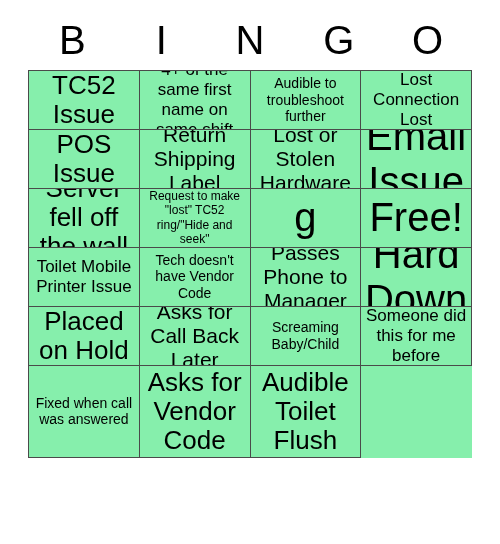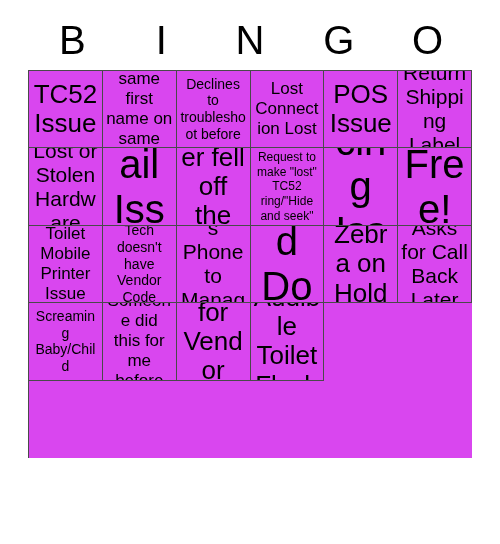--- a/index.html
+++ b/index.html
@@ -47,23 +47,23 @@
   .grid {
     position: absolute;
     left: 28px;
     top: 70px;
     width: 444px;
     height: 388px;
     box-sizing: border-box;
     border-top: 1px solid #4a4a4a;
     border-left: 1px solid #4a4a4a;
     display: grid;
-    grid-template-columns: repeat(6, 1fr);
+    grid-template-columns: repeat(4, 1fr);
     grid-template-rows: repeat(5, 1fr);
-    background: #d946ef;
+    background: #86efac;
   }
 
   .cell {
     box-sizing: border-box;
     border-right: 1px solid #4a4a4a;
     border-bottom: 1px solid #4a4a4a;
     display: flex;
     align-items: center;
     justify-content: center;
     text-align: center;
@@ -104,21 +104,21 @@
 
   <div class="grid">
 
     <div class="cell fs-xl">
       <span class="cell-text">TC52 Issue</span>
     </div>
     <div class="cell fs-md">
       <span class="cell-text">4+ of the same first name on same shift</span>
     </div>
     <div class="cell fs-sm">
-      <span class="cell-text">Declines to troubleshoot before</span>
+      <span class="cell-text">Audible to troubleshoot further</span>
     </div>
     <div class="cell fs-md">
       <span class="cell-text">Lost Connection Lost</span>
     </div>
     <div class="cell fs-xl">
       <span class="cell-text">POS Issue</span>
     </div>
 
     <div class="cell fs-lg">
       <span class="cell-text">Return Shipping Label</span>
@@ -149,31 +149,34 @@
       <span class="cell-text">Tech doesn't have Vendor Code</span>
     </div>
 
     <div class="cell fs-lg">
       <span class="cell-text">Passes Phone to Manager</span>
     </div>
     <div class="cell fs-xxl">
       <span class="cell-text">Hard Down</span>
     </div>
     <div class="cell fs-xl">
-      <span class="cell-text">Zebra on Hold</span>
+      <span class="cell-text">Placed on Hold</span>
     </div>
     <div class="cell fs-lg">
       <span class="cell-text">Asks for Call Back Later</span>
     </div>
 
     <div class="cell fs-sm">
       <span class="cell-text">Screaming Baby/Child</span>
     </div>
     <div class="cell fs-md">
       <span class="cell-text">Someone did this for me before</span>
+    </div>
+    <div class="cell fs-sm">
+      <span class="cell-text">Fixed when call was answered</span>
     </div>
     <div class="cell fs-xl">
       <span class="cell-text">Asks for Vendor Code</span>
     </div>
     <div class="cell fs-xl">
       <span class="cell-text">Audible Toilet Flush</span>
     </div>
 
   </div>
 </div>

